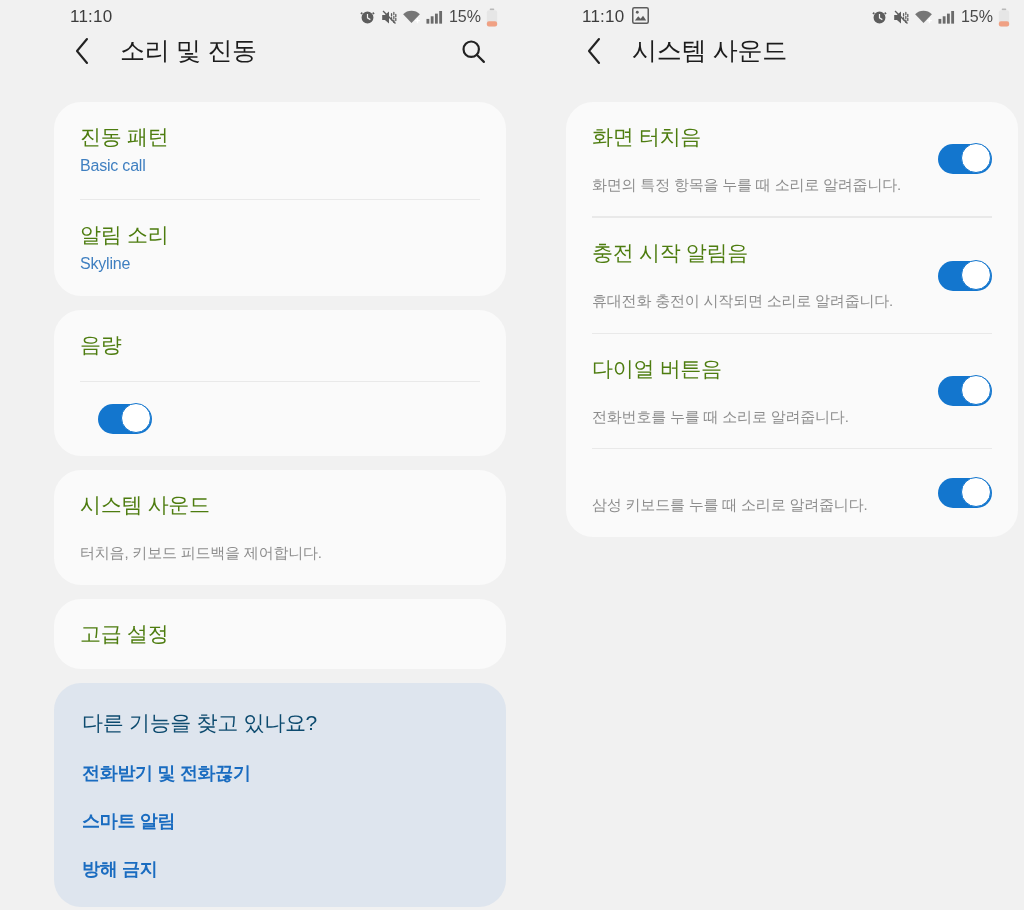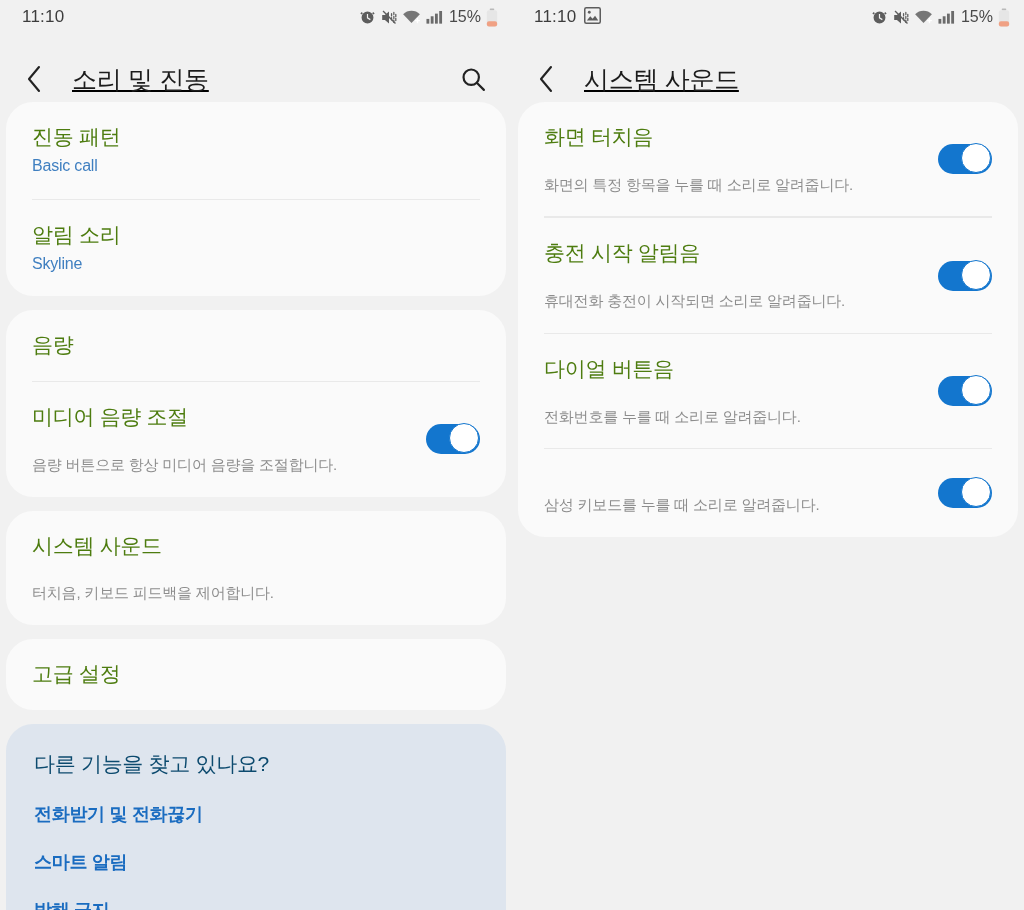--- a/index.html
+++ b/index.html
@@ -19,20 +19,21 @@
     width: 1024px;
     height: 910px;
   }
   .phone {
     width: 512px;
     height: 910px;
     background: #f1f1f1;
     position: relative;
     box-sizing: border-box;
     overflow: hidden;
+    padding-left: 48px;
   }
 
   
   .statusbar {
     height: 34px;
     display: flex;
     align-items: center;
     padding: 0 14px 0 22px;
     box-sizing: border-box;
   }
@@ -56,24 +57,23 @@
   .sb-batt {
     font-size: 16px;
     color: #4a4a4a;
     margin-left: 1px;
   }
 
   
   .appbar {
     height: 62px;
     display: flex;
-    align-items: flex-end;
+    align-items: flex-start;
     padding: 0 22px 0 26px;
     box-sizing: border-box;
-    text-decoration: underline;
   }
   .back-btn {
     width: 30px;
     height: 34px;
     display: flex;
     align-items: center;
     justify-content: flex-start;
     cursor: pointer;
     flex-shrink: 0;
   }
@@ -269,24 +269,20 @@
       </div>
 
       <div class="card">
         <div class="row">
           <div class="row-text">
             <div class="row-title">음량</div>
           </div>
         </div>
         <div class="divider"></div>
         <div class="row">
-          <div class="row-text">
-            <div class="row-title">미디어 음량 조절</div>
-            <div class="row-sub">음량 버튼으로 항상 미디어 음량을 조절합니다.</div>
-          </div>
           <div class="toggle">
             <div class="knob"></div>
           </div>
         </div>
       </div>
 
       <div class="card">
         <div class="row">
           <div class="row-text">
             <div class="row-title">시스템 사운드</div>

